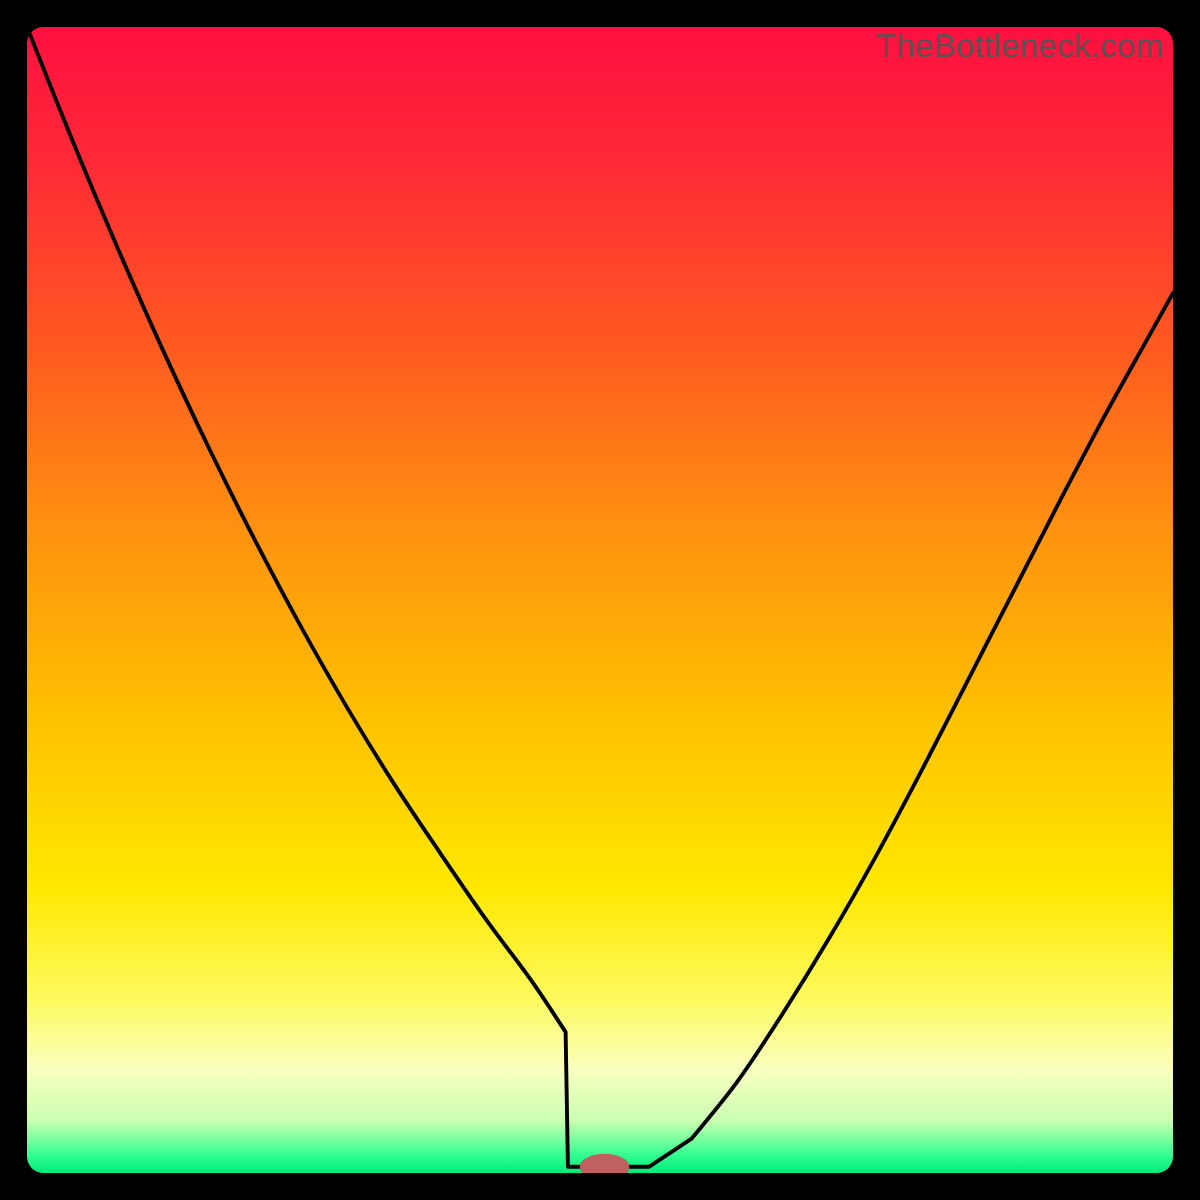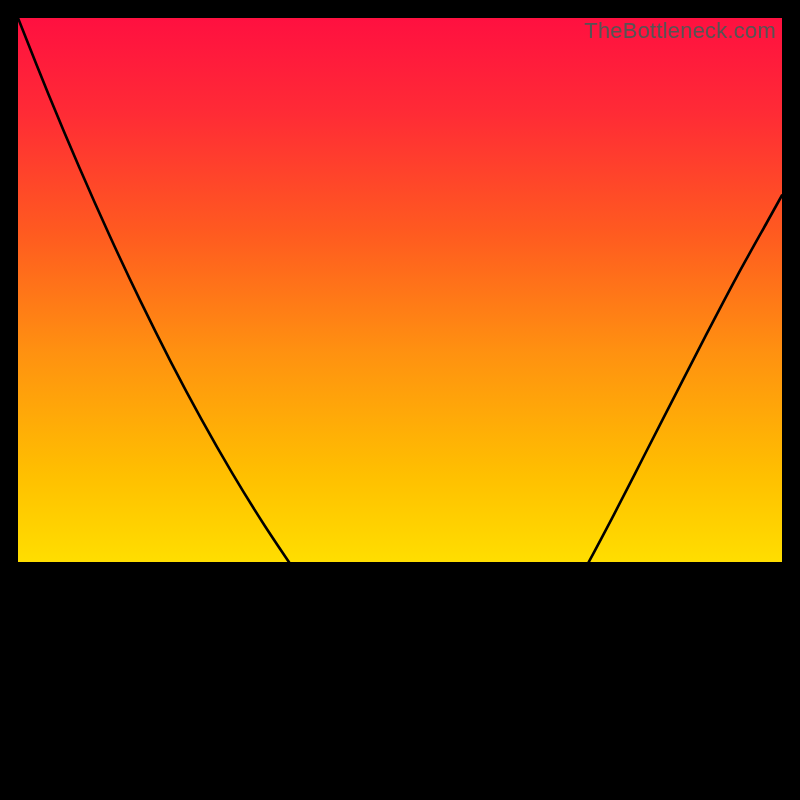--- a/index.html
+++ b/index.html
@@ -14,22 +14,23 @@
     position: relative;
     width: 800px;
     height: 800px;
     background: #000;
   }
   .plot-area {
     position: absolute;
     left: 18px;
     top: 18px;
     width: 764px;
-    height: 544px;
+    height: 764px;
     overflow: hidden;
+    border-radius: 11px;
   }
   .watermark {
     position: absolute;
     top: 0;
     right: 6px;
     font-family: Arial, Helvetica, sans-serif;
     font-size: 22px;
     font-weight: 400;
     color: #545454;
     letter-spacing: 0.2px;

